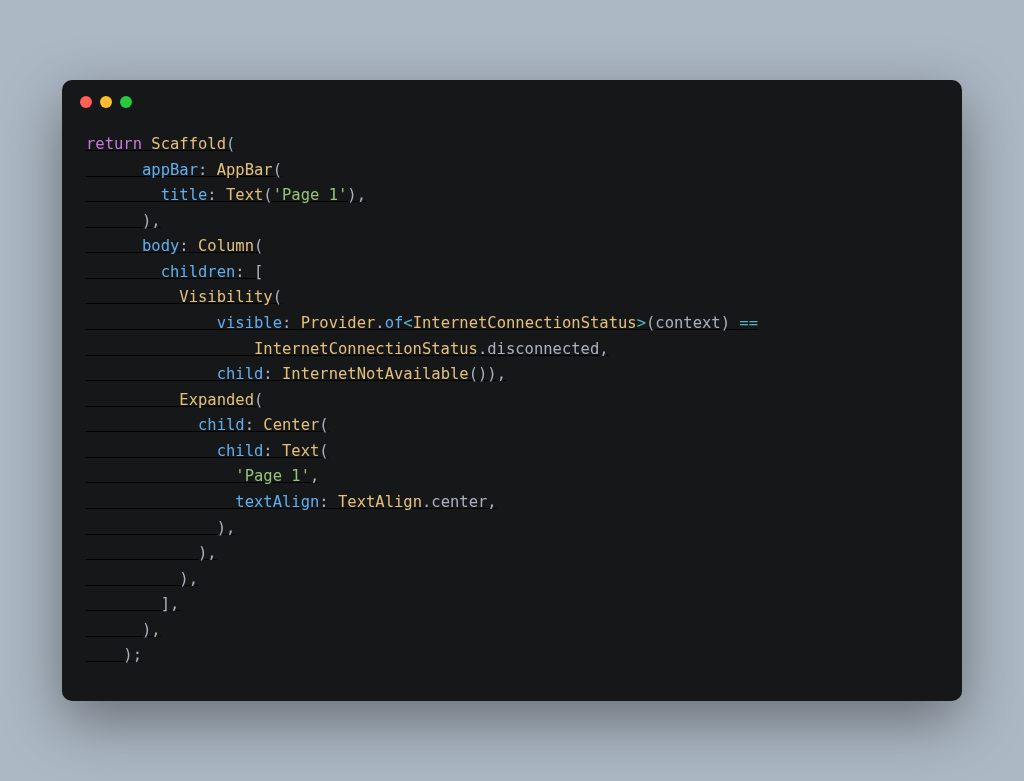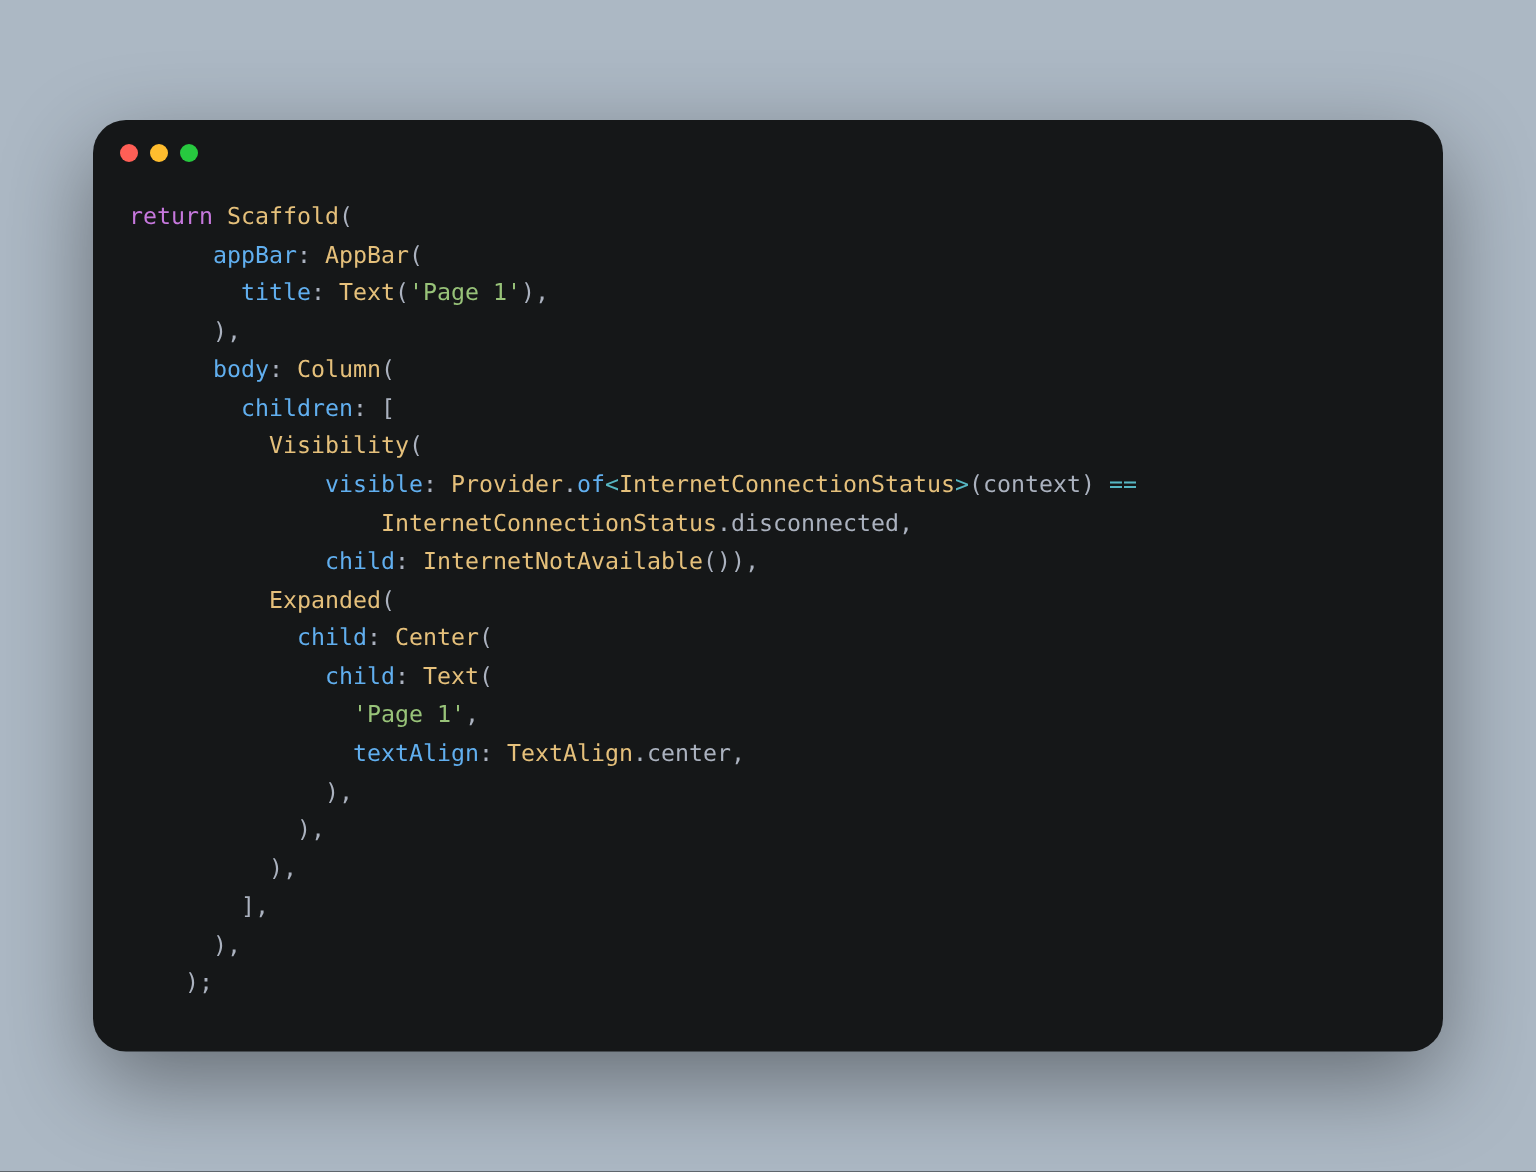--- a/index.html
+++ b/index.html
@@ -11,25 +11,26 @@
       background: #acb8c4;
       width: 1024px;
       height: 781px;
       display: flex;
       align-items: center;
       justify-content: center;
       font-family: "SF Mono", "Monaco", "Menlo", "Consolas", monospace;
     }
     .window {
       background: #151718;
-      border-radius: 22px;
+      border-radius: 10px;
       width: 900px;
       padding: 0;
       box-shadow: 0 20px 60px rgba(0,0,0,0.4);
       overflow: hidden;
+      text-decoration: underline;
     }
     .titlebar {
       padding: 16px 18px 8px 18px;
       display: flex;
       gap: 8px;
     }
     .dot {
       width: 12px;
       height: 12px;
       border-radius: 50%;

